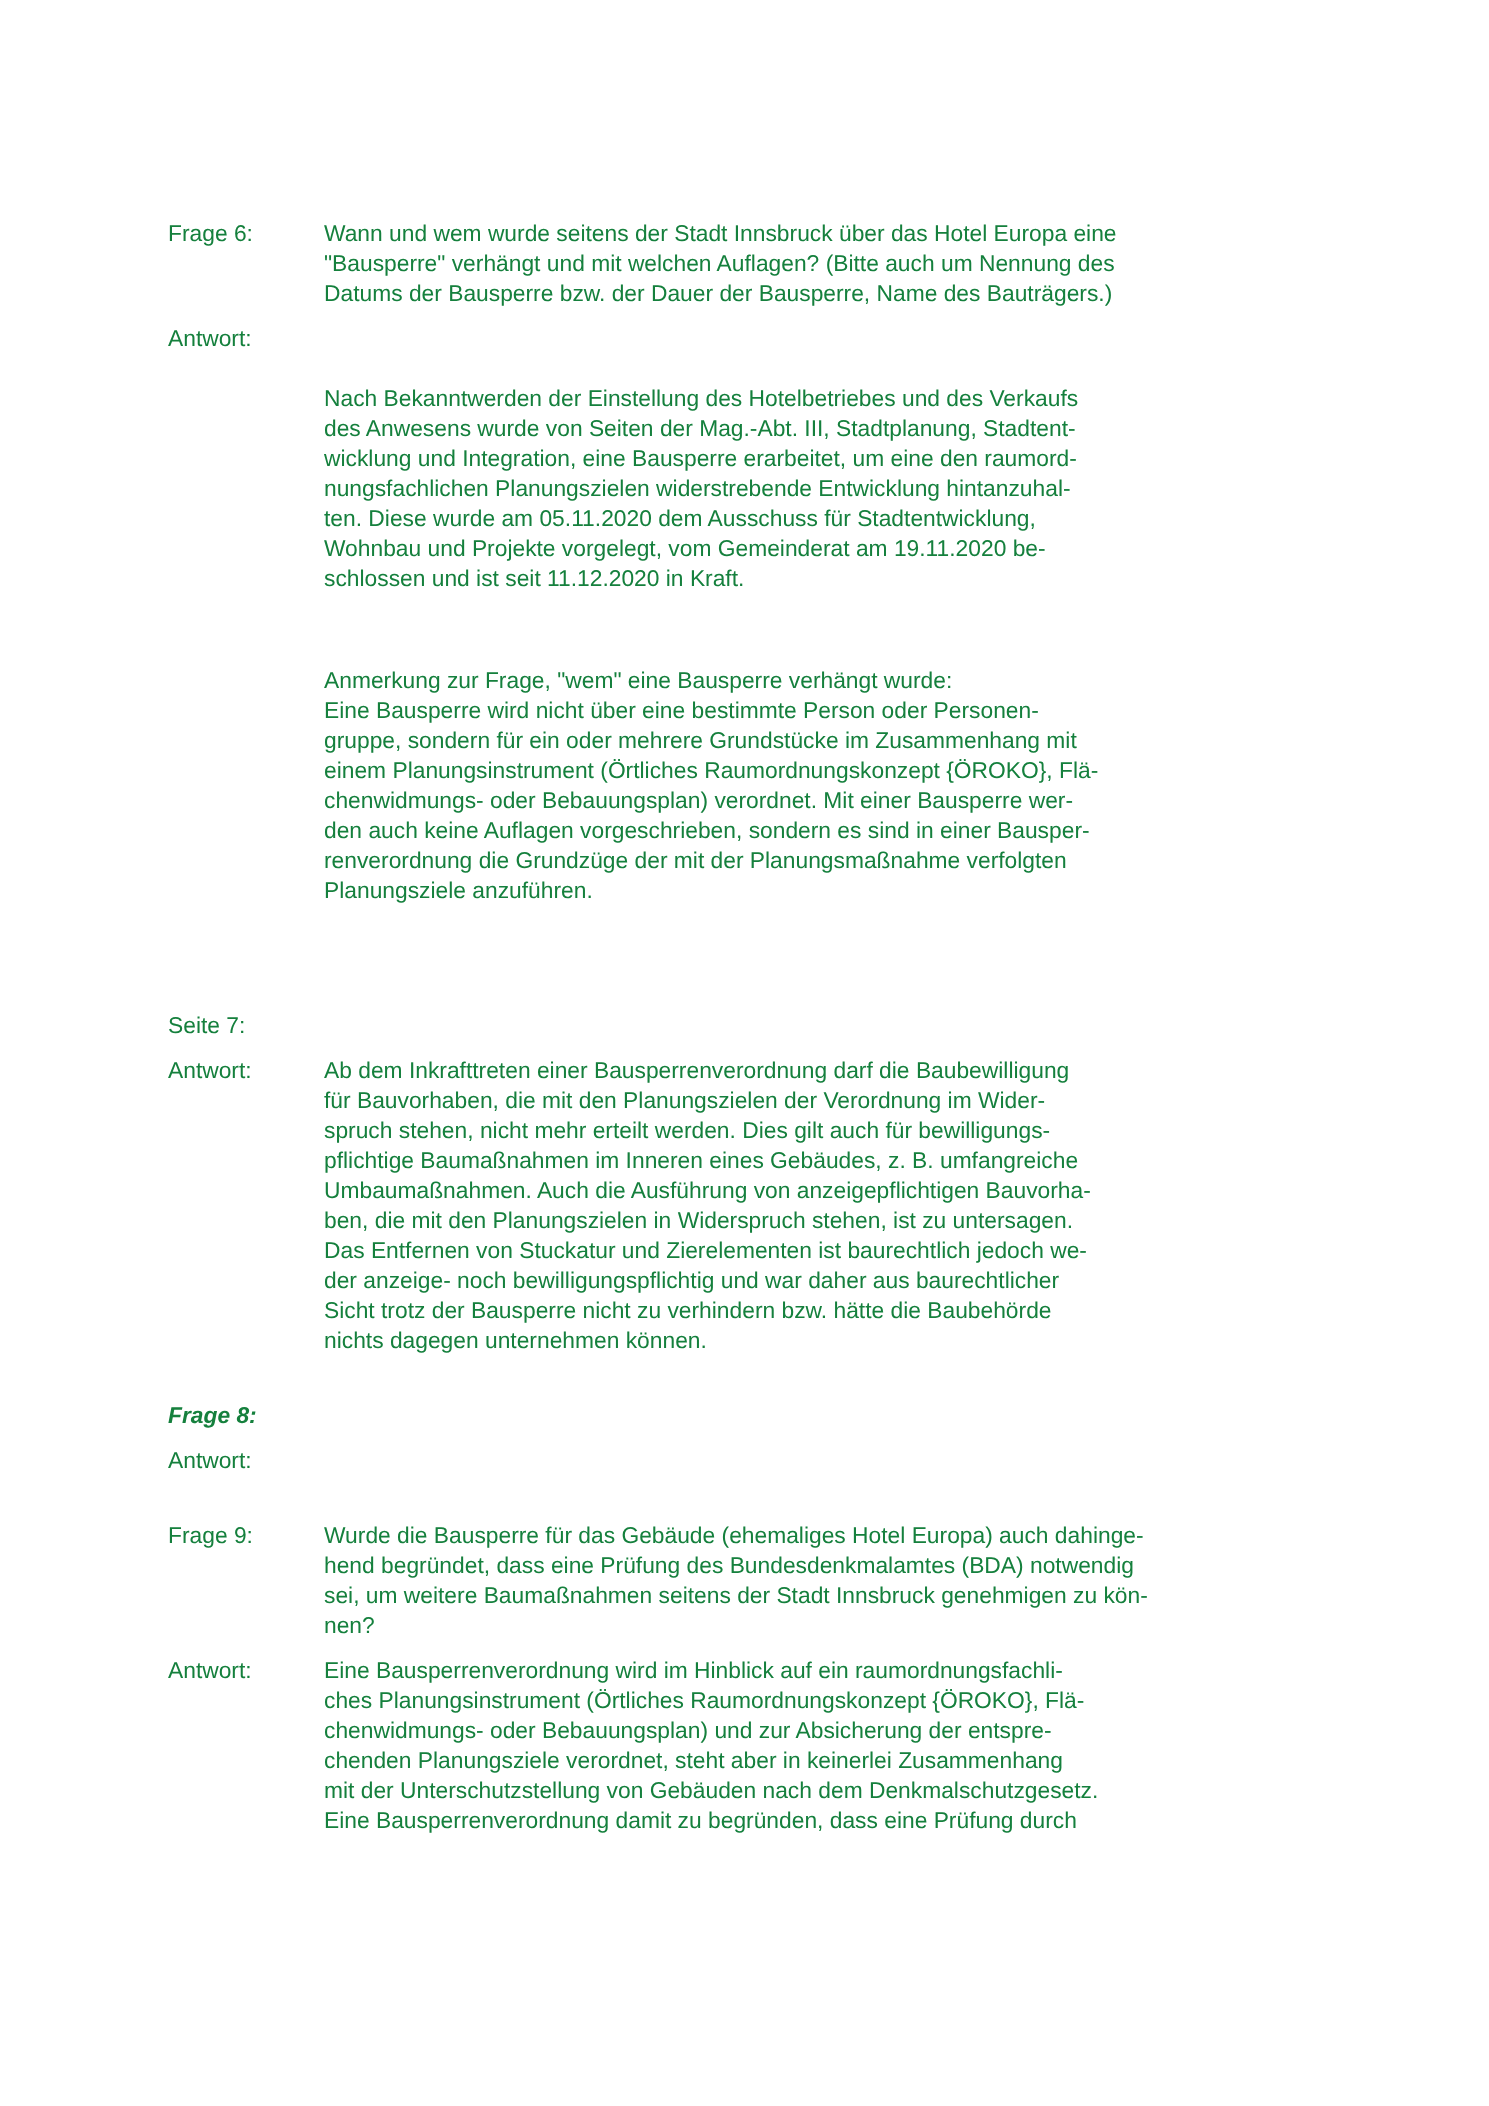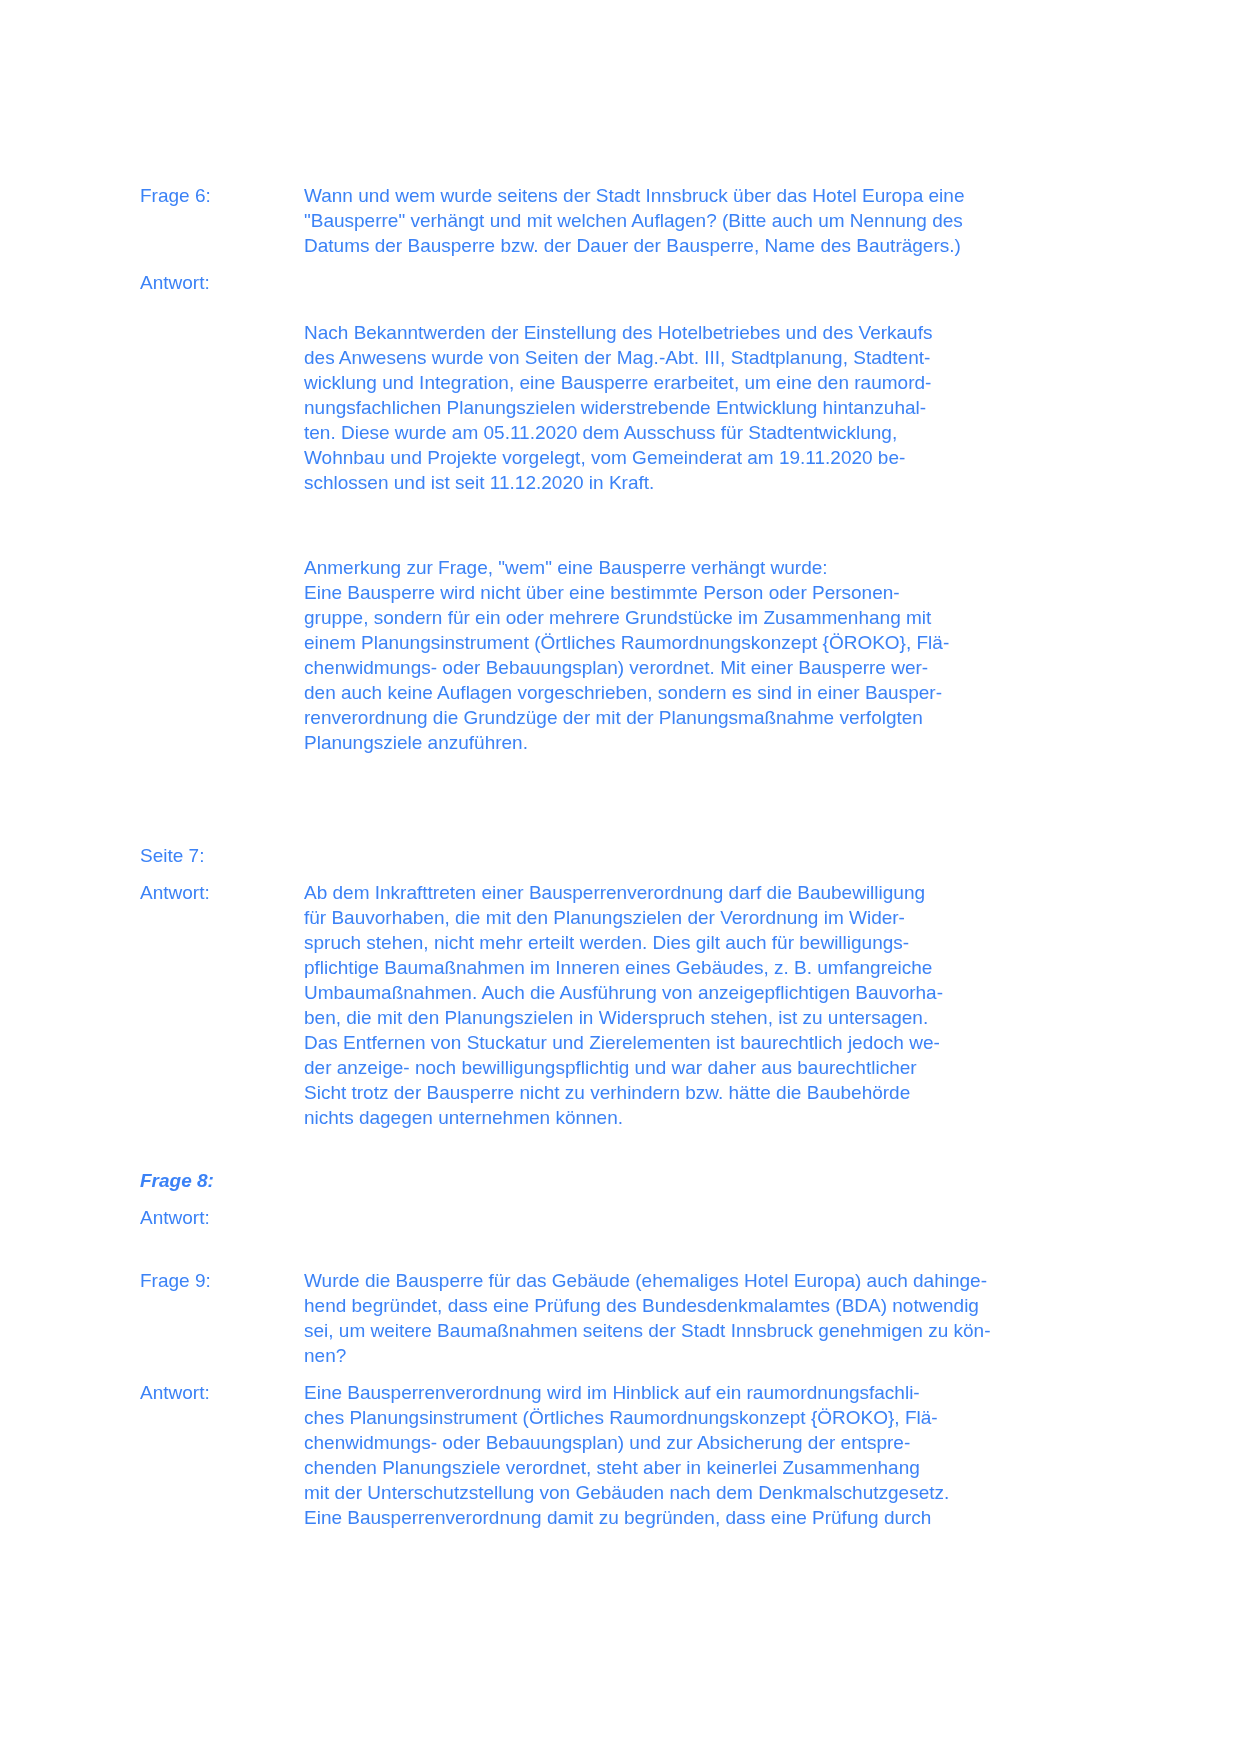--- a/index.html
+++ b/index.html
@@ -9,21 +9,21 @@
     background: #ffffff;
   }
   .page {
     position: relative;
     width: 1241px;
     height: 1755px;
     background: #ffffff;
     font-family: "Liberation Sans", sans-serif;
     font-size: 19px;
     line-height: 25px;
-    color: #3b82f6;
+    color: #15803d;
     overflow: hidden;
   }
   .content {
     position: absolute;
     left: 140px;
     top: 183px;
     width: 880px;
   }
   .qa + .qa { margin-top: 38px; }
   .row {
@@ -31,21 +31,20 @@
     align-items: flex-start;
   }
   .answer-row { margin-top: 12px; }
   .label {
     flex: 0 0 130px;
     width: 130px;
   }
   .text {
     width: 750px;
     white-space: pre;
-    margin-left: 34px;
   }
   .bold { font-weight: normal; }
   .italic { font-style: italic; font-weight: bold; }
   .para-gap { margin-top: 10px; }
   .footer {
     position: absolute;
     top: 1482px;
     left: 140px;
     width: 880px;
     text-align: center;

